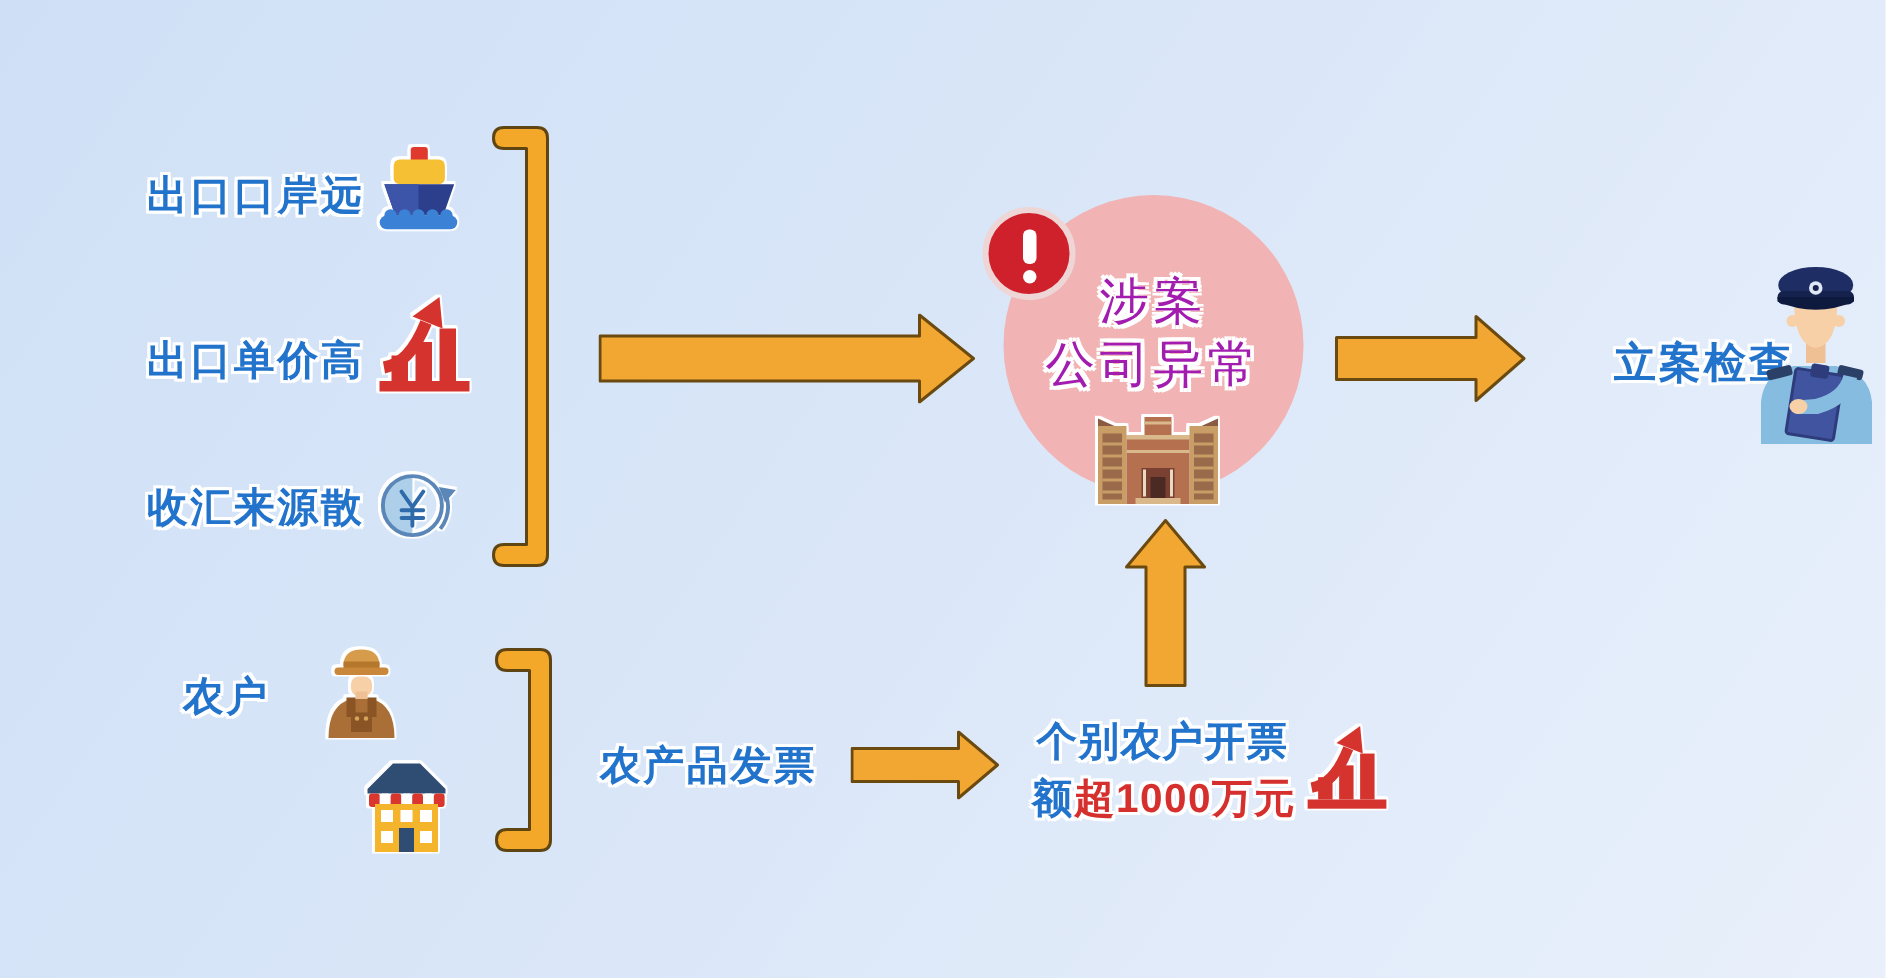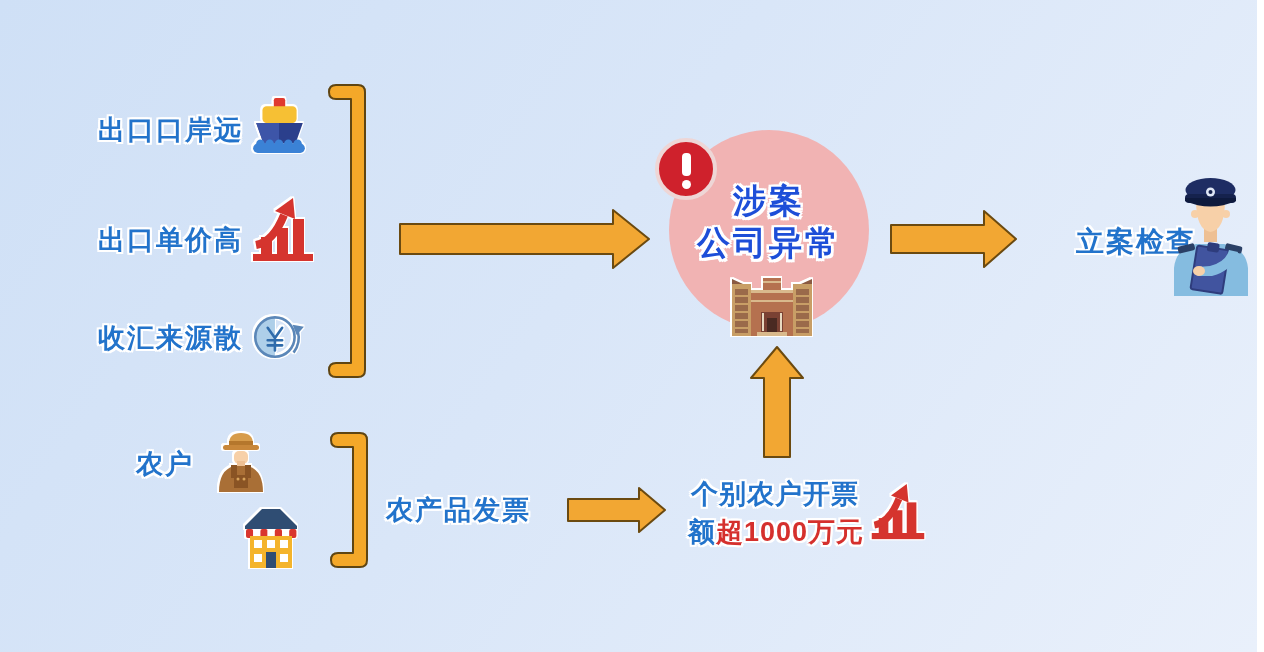--- a/index.html
+++ b/index.html
@@ -18,21 +18,21 @@
   .icon{position:absolute;
     filter:drop-shadow(1.5px 0 0 #fff) drop-shadow(-1.5px 0 0 #fff)
            drop-shadow(0 1.5px 0 #fff) drop-shadow(0 -1.5px 0 #fff);}
   .plain{position:absolute;}
   .circle{
     position:absolute;left:669px;top:130px;width:200px;height:200px;
     border-radius:50%;background:#f1b3b3;
   }
   .circle-text{
     position:absolute;top:50px;left:0;right:0;text-align:center;
-    color:#1d4ed8;font-weight:700;font-size:33px;line-height:42px;letter-spacing:3px;
+    color:#a21caf;font-weight:400;font-size:33px;line-height:42px;letter-spacing:3px;
     text-shadow:-2.5px -2.5px 0 #fff,2.5px -2.5px 0 #fff,-2.5px 2.5px 0 #fff,2.5px 2.5px 0 #fff,
                  0 -2.5px 0 #fff,0 2.5px 0 #fff,-2.5px 0 0 #fff,2.5px 0 0 #fff;
   }
   .badge{
     position:absolute;left:655px;top:138px;width:62px;height:62px;border-radius:50%;
     background:#cf212c;border:4px solid #eed6d6;box-sizing:border-box;
   }
   .badge-bar{position:absolute;left:50%;top:11px;width:9px;height:23px;margin-left:-4.5px;
     border-radius:4px;background:#fff;}
   .badge-dot{position:absolute;left:50%;top:38px;width:9px;height:9px;margin-left:-4.5px;
@@ -154,21 +154,21 @@
     <circle cx="42.5" cy="24" r="4.5" fill="#dfe7f5"></circle>
       <circle cx="42.5" cy="24" r="2" fill="#15224d"></circle>
     <g transform="rotate(9 44 100)">
       <rect x="26" y="80" width="32" height="44" rx="2" fill="#41549f" stroke="#2e3c7c" stroke-width="2"></rect>
       <rect x="36" y="75" width="12" height="9" rx="2" fill="#2e3c7c"></rect>
     </g>
     <path d="M 70,84 Q 66,102 44,108 L 30,108 Q 25,106 30,99 L 42,98 Q 58,94 61,82 Z" fill="#85bce0"></path>
     <ellipse cx="31" cy="103" rx="6" ry="5" fill="#f7d0a8"></ellipse>
   </svg>
 
-  <div class="blue-label" style="left:136px;top:446px;">农户</div>
+  <div class="blue-label" style="left:122px;top:446px;">农户</div>
 
   <svg class="icon" style="left:214px;top:428px;" width="54" height="64" viewBox="0 0 54 64">
     <path d="M 15,16 Q 15,5 27,5 Q 39,5 39,16 Z" fill="#d79c4b"></path>
     <rect x="15" y="13" width="24" height="5" fill="#b5772c"></rect>
     <rect x="9" y="17" width="36" height="5" rx="2.5" fill="#c8873a"></rect>
     <rect x="20" y="23" width="14" height="13" rx="5" fill="#f7d0a8"></rect>
     <rect x="23" y="33" width="8" height="6" fill="#eec094"></rect>
     <path d="M 5,64 Q 5,42 20,38 L 34,38 Q 49,42 49,64 Z" fill="#a96f36"></path>
     <rect x="17" y="37" width="6" height="13" fill="#8a5424"></rect>
     <rect x="31" y="37" width="6" height="13" fill="#8a5424"></rect>
@@ -193,21 +193,21 @@
     <rect x="38" y="36" width="8" height="8" fill="#ffffff"></rect>
     <rect x="12" y="50" width="8" height="8" fill="#ffffff"></rect>
     <rect x="38" y="50" width="8" height="8" fill="#ffffff"></rect>
     <rect x="24" y="48" width="10" height="16" fill="#2f4d73"></rect>
   </svg>
 
   <svg class="plain" style="left:330px;top:432px;" width="38" height="136" viewBox="0 0 38 136">
     <path d="M 8,1 L 30,1 Q 37,1 37,8 L 37,128 Q 37,135 30,135 L 8,135 Q 1,135 1,128 Q 1,121 8,121 L 23,121 L 23,15 L 8,15 Q 1,15 1,8 Q 1,1 8,1 Z" fill="#f4a829" stroke="#5f4512" stroke-width="2" stroke-linejoin="round"></path>
   </svg>
 
-  <div class="blue-label" style="left:386px;top:492px;">农产品发票</div>
+  <div class="blue-label" style="left:400px;top:492px;">农产品发票</div>
 
   <svg class="plain" style="left:567px;top:487px;" width="100" height="46" viewBox="0 0 100 46">
     <polygon points="1,12 72,12 72,1 98,23 72,45 72,34 1,34" fill="#f2a733" stroke="#6b4a10" stroke-width="2" stroke-linejoin="round"></polygon>
   </svg>
 
   <div class="finding-line" style="left:691px;top:476px;">个别农户开票</div>
   <div class="finding-line" style="left:688px;top:514px;">
     <span>额</span><span class="red-txt">超1000万元</span>
   </div>
 

